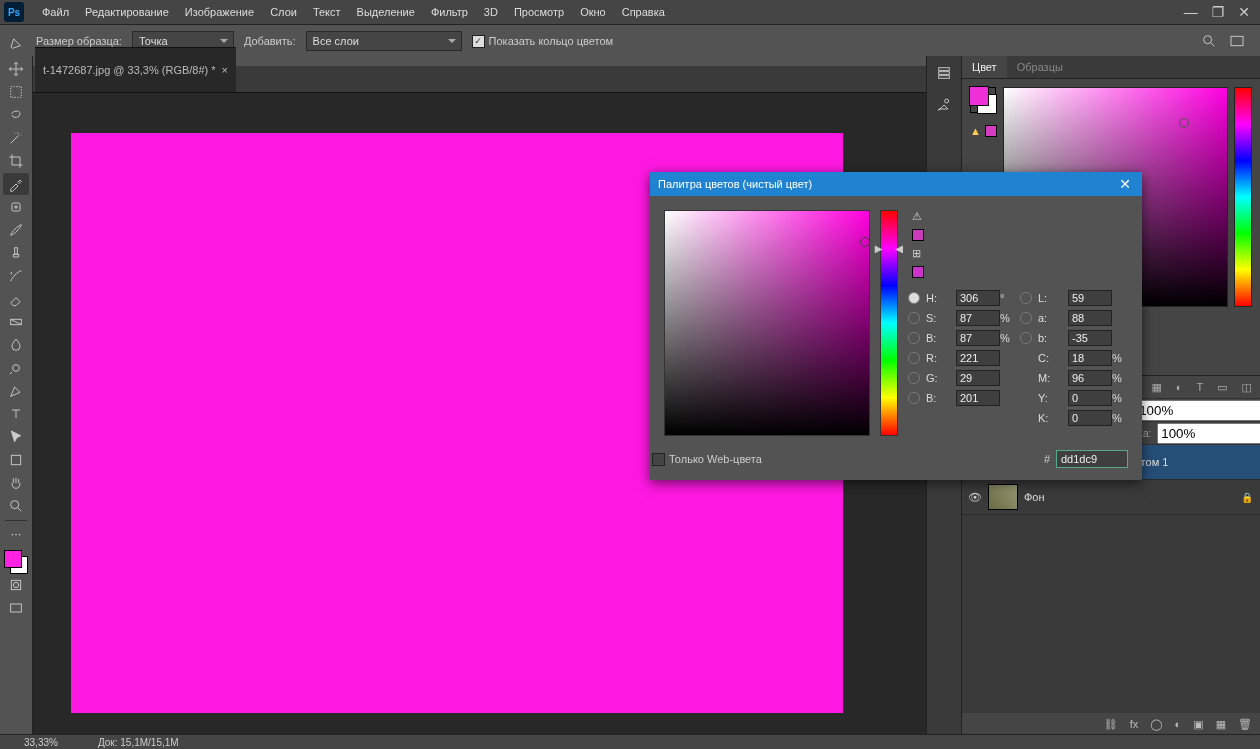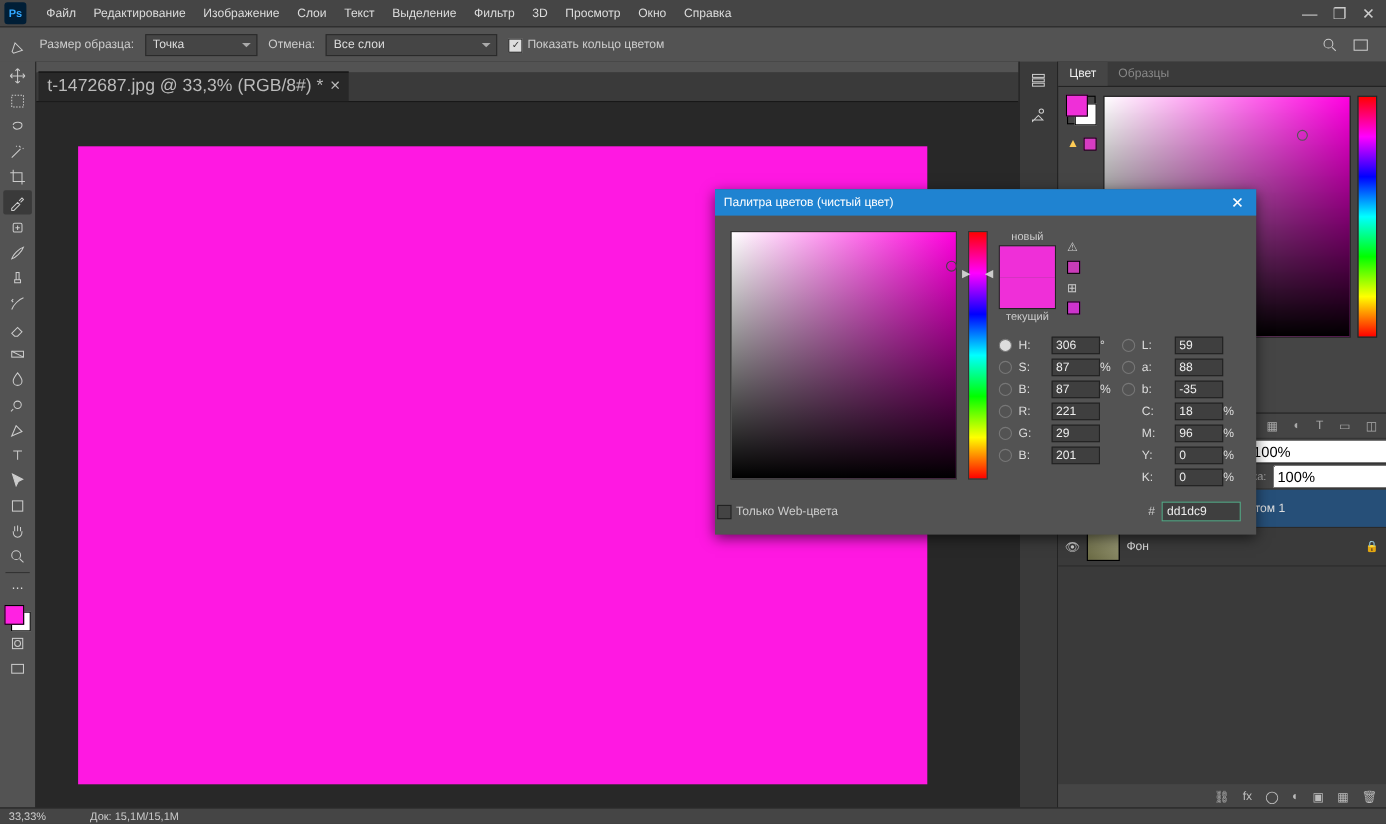--- a/index.html
+++ b/index.html
@@ -21,21 +21,21 @@
 .toolstrip{width:32px;background:#535353;border-right:1px solid #222;display:flex;flex-direction:column;align-items:center;padding-top:2px}
 .toolstrip .tool{width:26px;height:22px;margin:0 0 1px 0;display:flex;align-items:center;justify-content:center;color:#ddd;position:relative;border-radius:2px}
 .toolstrip .tool.active{background:#3a3a3a}
 .toolstrip .sep{height:1px;width:22px;background:#333;margin:2px 0}
 .fgswatch{width:24px;height:24px;position:relative;margin-top:4px}
 .fgswatch .fg{position:absolute;left:0;top:0;width:16px;height:16px;background:#ff22e2;border:1px solid #000}
 .fgswatch .bg{position:absolute;right:0;bottom:0;width:16px;height:16px;background:#fff;border:1px solid #000}
 .docarea{flex:1;display:flex;flex-direction:column;background:#282828}
 .tabs{height:26px;background:#3a3a3a;display:flex;align-items:flex-end;border-bottom:1px solid #111}
 .tabhdr{height:10px;background:#535353}
-.tab{background:#282828;padding:4px 8px;margin-left:2px;display:flex;align-items:center;gap:6px;color:#bbb;font-size:16px;border-top:1px solid #111}
+.tab{background:#282828;padding:16px 8px;margin-left:2px;display:flex;align-items:center;gap:6px;color:#bbb;font-size:11px;border-top:1px solid #111}
 .canvaswrap{flex:1;position:relative;background:#282828}
 .canvas{position:absolute;left:38px;top:40px;width:772px;height:580px;background:#ff18e2}
 
 .rstack{width:34px;background:#3a3a3a;border-left:1px solid #222;display:flex;flex-direction:column;align-items:center;padding-top:8px;gap:14px}
 .rpanels{width:298px;background:#454545;border-left:1px solid #222;display:flex;flex-direction:column}
 .panel-tabs{height:22px;background:#3a3a3a;display:flex;align-items:center;border-bottom:1px solid #222}
 .ptab{padding:0 10px;height:22px;display:flex;align-items:center;color:#888}
 .ptab.active{background:#454545;color:#eee}
 .colorpanel{height:280px;position:relative;padding:8px;display:flex;gap:6px}
 .cp-swatch{width:24px;height:24px;border:1px solid #000;position:relative}
@@ -53,21 +53,21 @@
 .layers{flex:1;background:#3a3a3a;overflow:auto}
 .layer{height:34px;display:flex;align-items:center;gap:6px;padding:0 6px;border-bottom:1px solid #2a2a2a}
 .layer.sel{background:#264f78}
 .eye{width:14px;text-align:center}
 .lthumb{width:28px;height:24px;border:1px solid #000}
 .lmask{width:28px;height:24px;background:#fff;border:1px solid #000}
 .lname{font-size:11px;color:#ddd}
 .lock{margin-left:auto;font-size:10px;color:#ccc}
 .lp-footer{height:22px;background:#454545;display:flex;align-items:center;justify-content:flex-end;gap:12px;padding:0 8px;color:#bbb}
 
-.status{position:absolute;bottom:0;left:0;right:0;height:14px;background:#454545;border-top:1px solid #222;display:flex;align-items:center;padding:0 8px;font-size:10px;color:#ccc;gap:40px}
+.status{position:absolute;bottom:0;left:0;right:0;height:14px;background:#454545;border-top:1px solid #222;display:flex;align-items:center;padding:0 24px;font-size:10px;color:#ccc;gap:40px}
 
 .dialog{position:absolute;left:650px;top:172px;width:492px;background:#535353;box-shadow:0 3px 12px rgba(0,0,0,0.6)}
 .dlg-title{height:24px;background:#1f83d1;color:#fff;display:flex;align-items:center;padding:0 8px}
 .dlg-title .x{margin-left:auto;width:18px;text-align:center;font-size:14px}
 .dlg-body{padding:14px;display:flex;gap:10px}
 .dlg-field{width:224px;height:224px;background:linear-gradient(to bottom,rgba(0,0,0,0),#000),linear-gradient(to right,#fff,#f0d);position:relative;border:1px solid #333}
 .dlg-field .mark{position:absolute;width:8px;height:8px;border:1px solid #444;border-radius:50%;left:195px;top:26px}
 .dlg-hue{width:18px;height:224px;background:linear-gradient(to top,#f00,#ff0,#0f0,#0ff,#00f,#f0f,#f00);position:relative;border:1px solid #333}
 .dlg-hue .ptr{position:absolute;left:-6px;right:-6px;top:32px;display:flex;justify-content:space-between;font-size:10px;color:#ccc}
 .dlg-right{flex:1;display:flex;flex-direction:column;gap:4px}
@@ -110,21 +110,21 @@
 </div>
 
 <div class="optbar">
   <div class="iconbtn">
       <svg viewBox="0 0 24 24">
         <path d="M3 21l4-12 10 10-12 4z"></path>
       </svg>
     </div>
   <span>Размер образца:</span>
   <div class="dropdown" style="width:76px">Точка</div>
-  <span>Отмена:</span>
+  <span>Добавить:</span>
   <div class="dropdown" style="width:130px">Все слои</div>
   <label class="row">
       <span class="chk">✓</span>
       <span>Показать кольцо цветом</span>
     </label>
   <div class="opt-search">
     <span class="iconbtn">
         <svg viewBox="0 0 24 24">
           <circle cx="10" cy="10" r="6"></circle>
           <path d="M15 15l5 5"></path>
@@ -382,28 +382,20 @@
         <div class="mark"></div>
       </div>
     <div class="dlg-hue">
         <div class="ptr">
           <span>▶</span>
           <span>◀</span>
         </div>
       </div>
     <div class="dlg-right">
       <div class="newcur">
-        <div style="display:flex;flex-direction:column;align-items:center;gap:2px">
-          <span style="font-size:10px">новый</span>
-          <div class="swatchbox">
-            <div style="background:#ef2fd8"></div>
-              <div style="background:#ef2fd8"></div>
-          </div>
-          <span style="font-size:10px">текущий</span>
-        </div>
         <div style="display:flex;flex-direction:column;gap:6px;margin-left:4px">
           <span>⚠</span>
           <span style="width:10px;height:10px;background:#c93bb8;border:1px solid #000"></span>
           <span>⊞</span>
           <span style="width:10px;height:10px;background:#cc33cc;border:1px solid #000"></span>
         </div>
       </div>
       <div class="numgrid">
         <span class="r on"></span>
           <span>H:</span>

